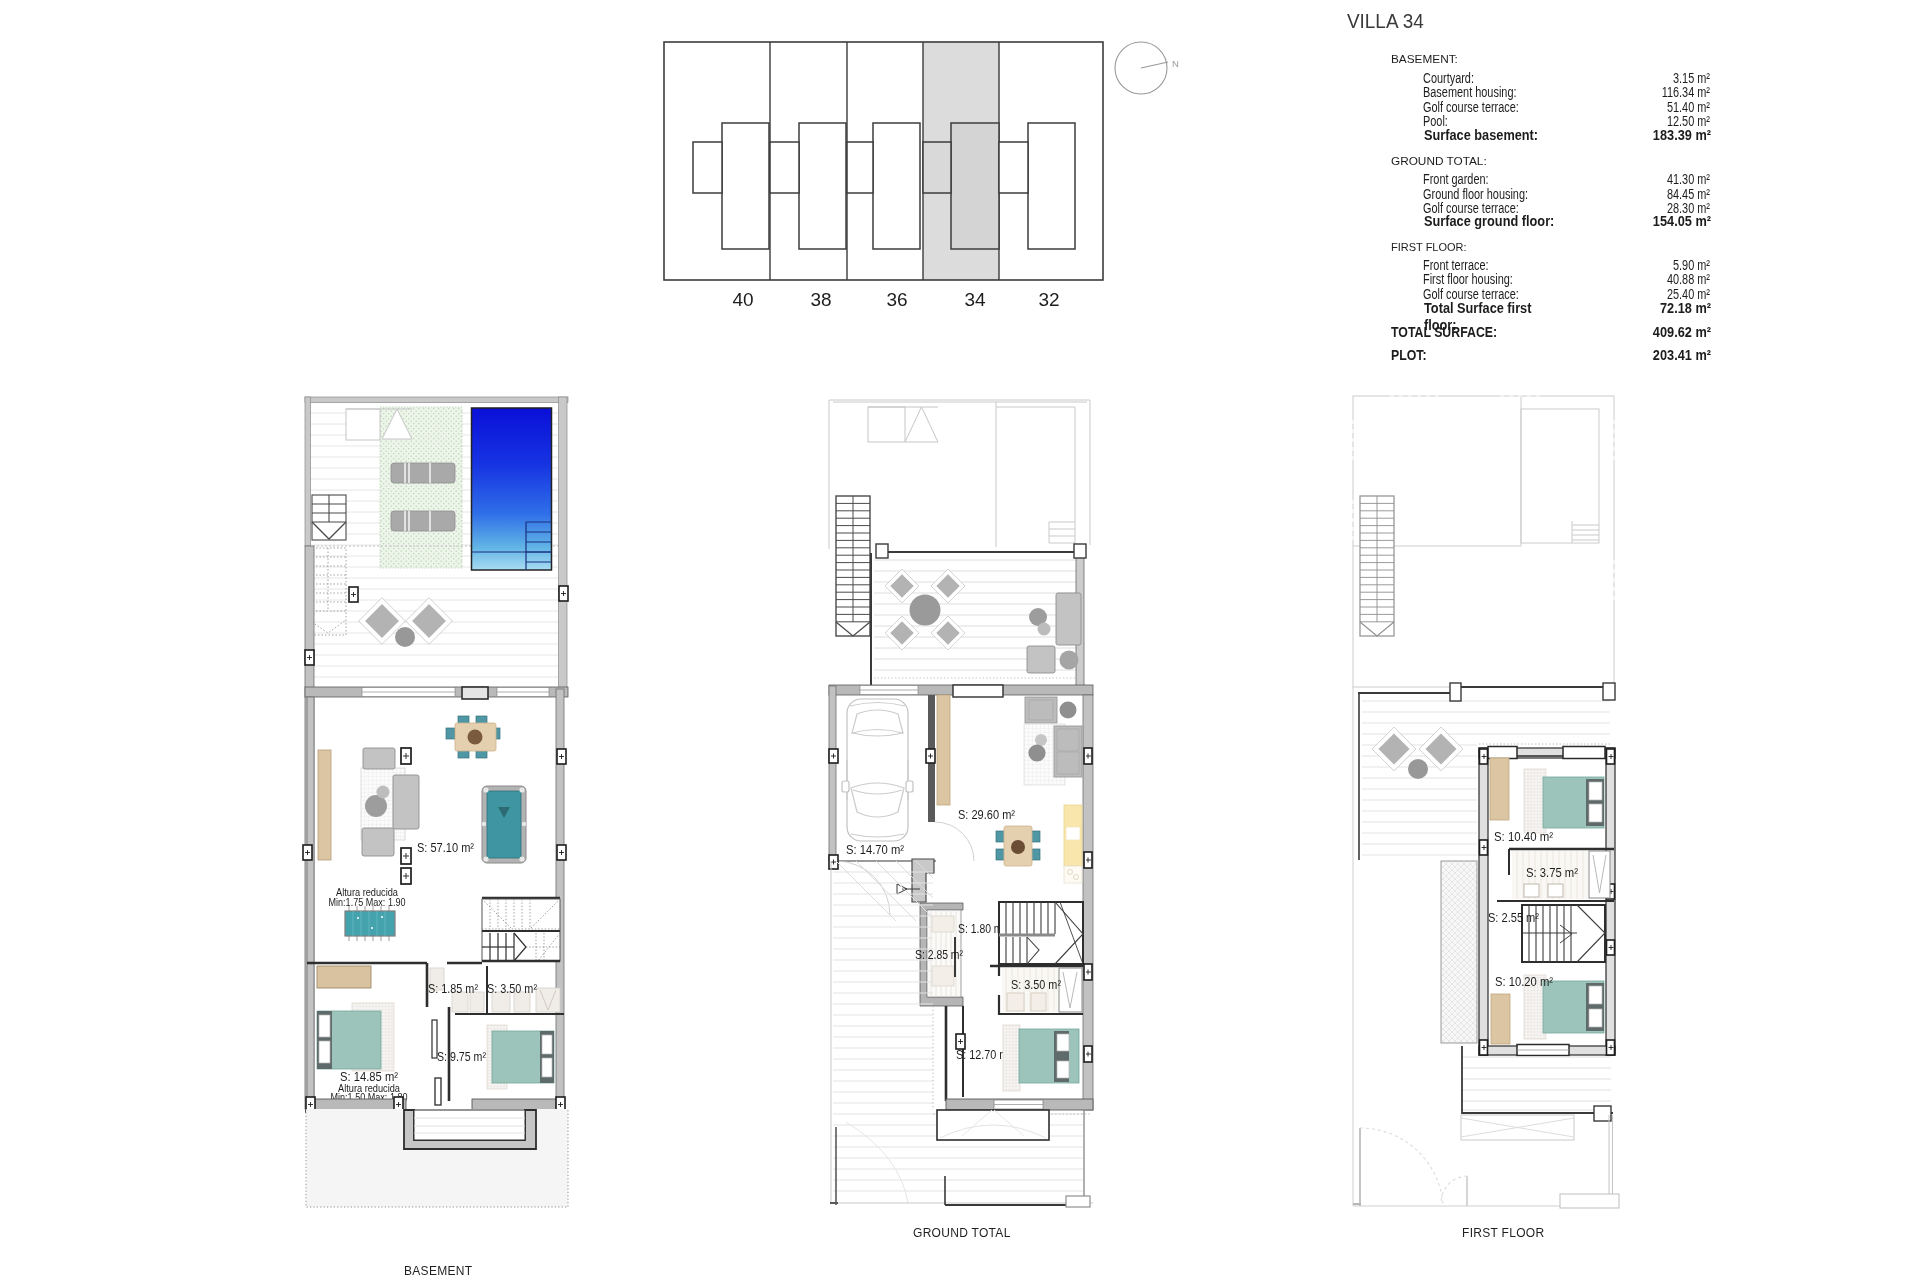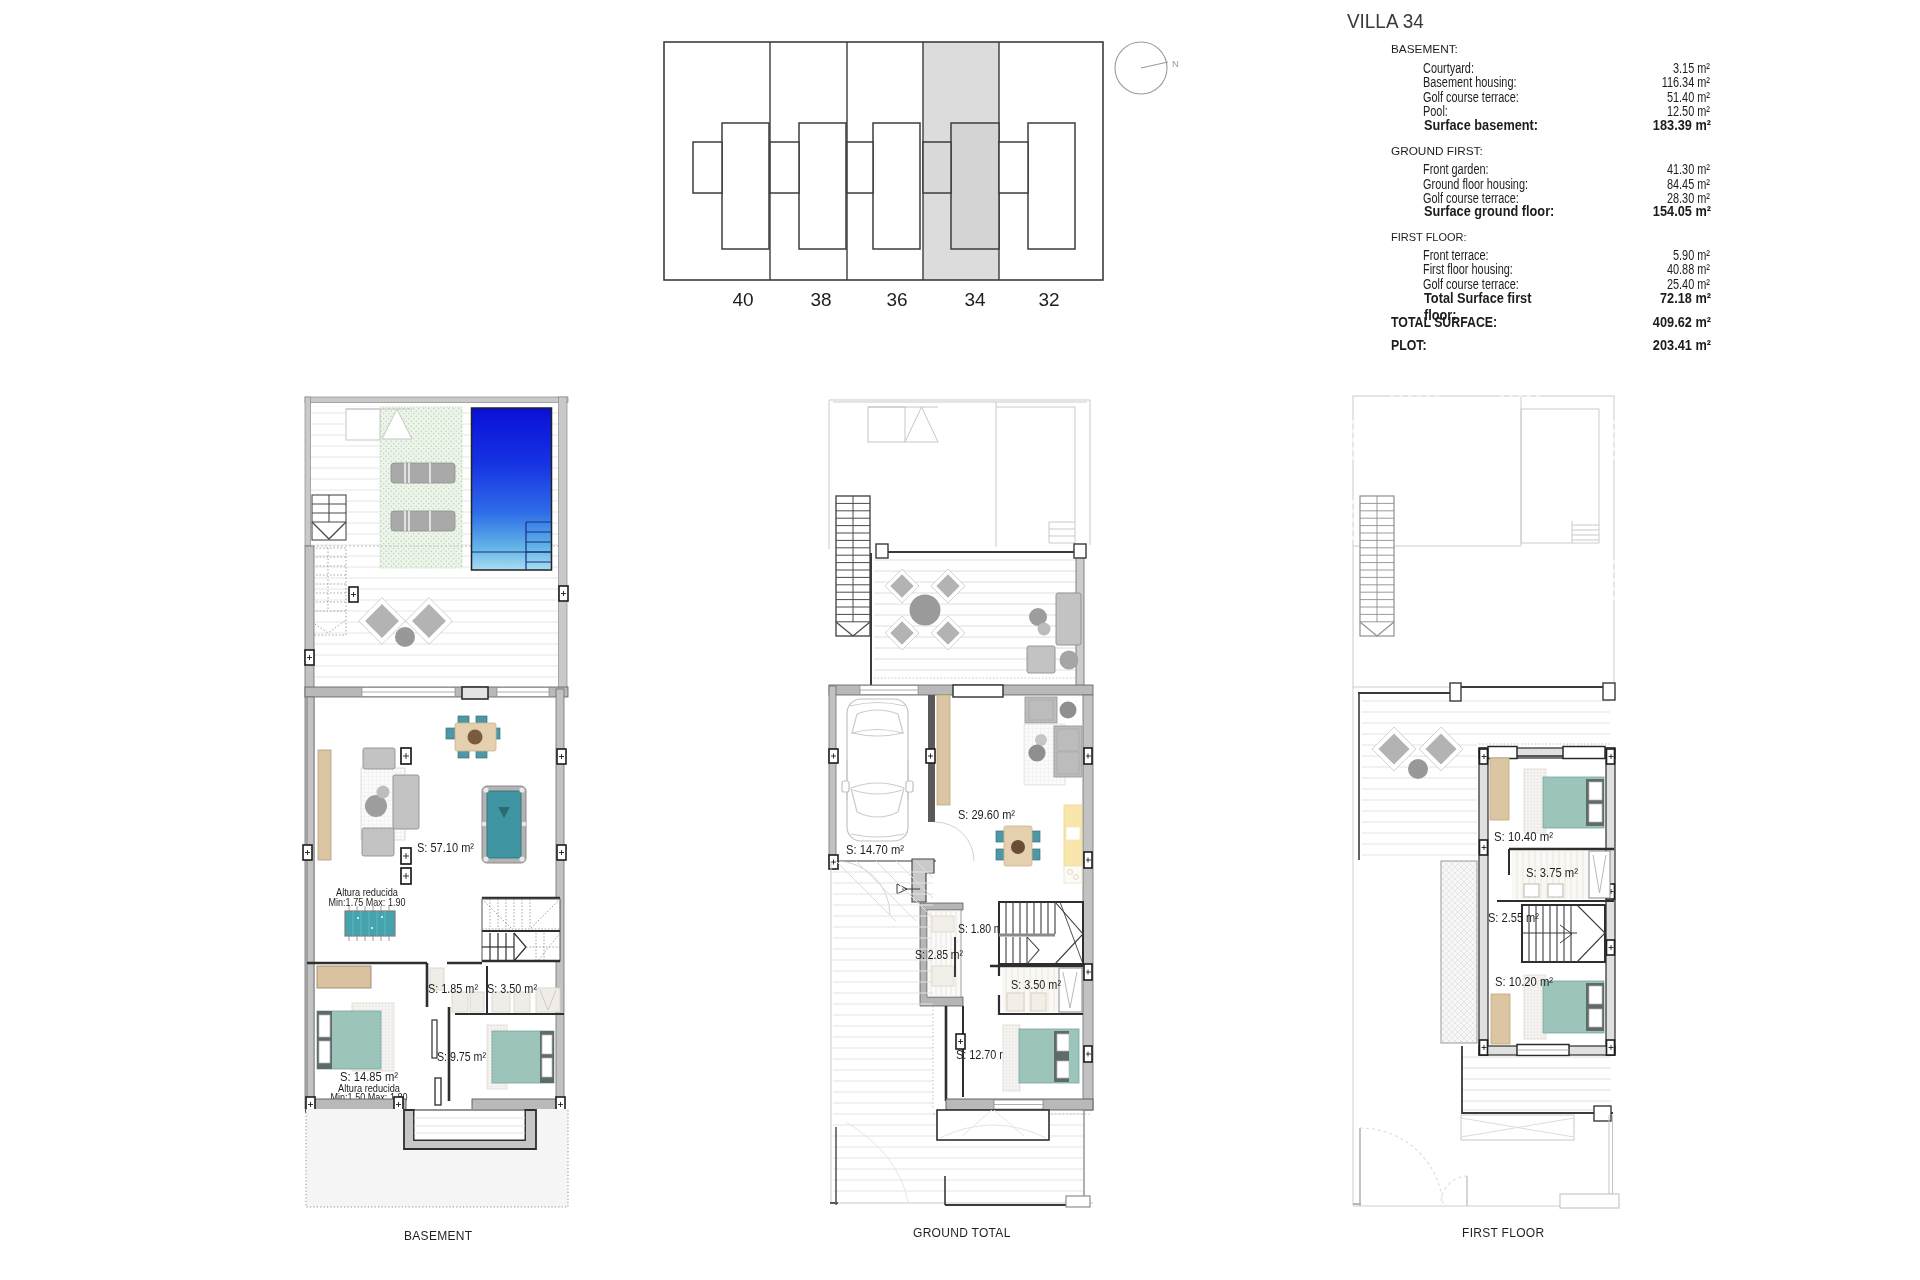--- a/index.html
+++ b/index.html
@@ -722,33 +722,33 @@
 </g>
 
 <rect x="1560" y="1194" width="59" height="14" fill="#ffffff" stroke="#c4c4c4" stroke-width="1.1"></rect>
 
 <path d="M1609 1115v79M1612.5 1115v79" stroke="#c4c4c4" stroke-width="1" fill="none"></path>
 </g>
 </svg>
 
 <div class="abs" style="left:1347px;top:9px;font-size:21px;color:#3a3a3a;transform:scaleX(0.9);transform-origin:left top">VILLA 34</div>
 
-<div class="abs" style="left:0;top:0;width:1580px;height:380px;font-size:14px;color:#1c1c1c">
+<div class="abs" style="left:0;top:10px;width:1580px;height:380px;font-size:14px;color:#1c1c1c">
 <div class="abs" style="left:1391px;top:42px;font-size:11.8px">BASEMENT:</div>
 <div class="abs r" style="left:1423px;top:60px">Courtyard:</div>
     <div class="abs v" style="left:1560px;top:60px">3.15 m²</div>
 <div class="abs r" style="left:1423px;top:74px">Basement housing:</div>
     <div class="abs v" style="left:1560px;top:74px">116.34 m²</div>
 <div class="abs r" style="left:1423px;top:89px">Golf course terrace:</div>
     <div class="abs v" style="left:1560px;top:89px">51.40 m²</div>
 <div class="abs r" style="left:1423px;top:103px">Pool:</div>
     <div class="abs v" style="left:1560px;top:103px">12.50 m²</div>
 <div class="abs rb" style="left:1424px;top:116px">Surface basement:</div>
     <div class="abs vb" style="left:1560px;top:116px">183.39 m²</div>
-<div class="abs" style="left:1391px;top:144px;font-size:11.8px">GROUND FIRST:</div>
+<div class="abs" style="left:1391px;top:144px;font-size:11.8px">GROUND TOTAL:</div>
 <div class="abs r" style="left:1423px;top:161px">Front garden:</div>
     <div class="abs v" style="left:1560px;top:161px">41.30 m²</div>
 <div class="abs r" style="left:1423px;top:176px">Ground floor housing:</div>
     <div class="abs v" style="left:1560px;top:176px">84.45 m²</div>
 <div class="abs r" style="left:1423px;top:190px">Golf course terrace:</div>
     <div class="abs v" style="left:1560px;top:190px">28.30 m²</div>
 <div class="abs rb" style="left:1424px;top:202px">Surface ground floor:</div>
     <div class="abs vb" style="left:1560px;top:202px">154.05 m²</div>
 <div class="abs" style="left:1391px;top:231px;font-size:11px">FIRST FLOOR:</div>
 <div class="abs r" style="left:1423px;top:247px">Front terrace:</div>
@@ -758,17 +758,17 @@
 <div class="abs r" style="left:1423px;top:276px">Golf course terrace:</div>
     <div class="abs v" style="left:1560px;top:276px">25.40 m²</div>
 <div class="abs rb" style="left:1424px;top:289px">Total Surface first floor:</div>
     <div class="abs vb" style="left:1560px;top:289px">72.18 m²</div>
 <div class="abs hb" style="left:1391px;top:314px">TOTAL SURFACE:</div>
     <div class="abs vb" style="left:1560px;top:313px">409.62 m²</div>
 <div class="abs hb" style="left:1391px;top:337px">PLOT:</div>
     <div class="abs vb" style="left:1560px;top:336px">203.41 m²</div>
 </div>
 
-<div class="lbl" style="left:404px;top:1229px">BASEMENT</div>
+<div class="lbl" style="left:404px;top:1264px">BASEMENT</div>
 
 <div class="lbl" style="left:913px;top:1226px">GROUND TOTAL</div>
 
 <div class="lbl" style="left:1462px;top:1226px">FIRST FLOOR</div>
 
 </body></html>

